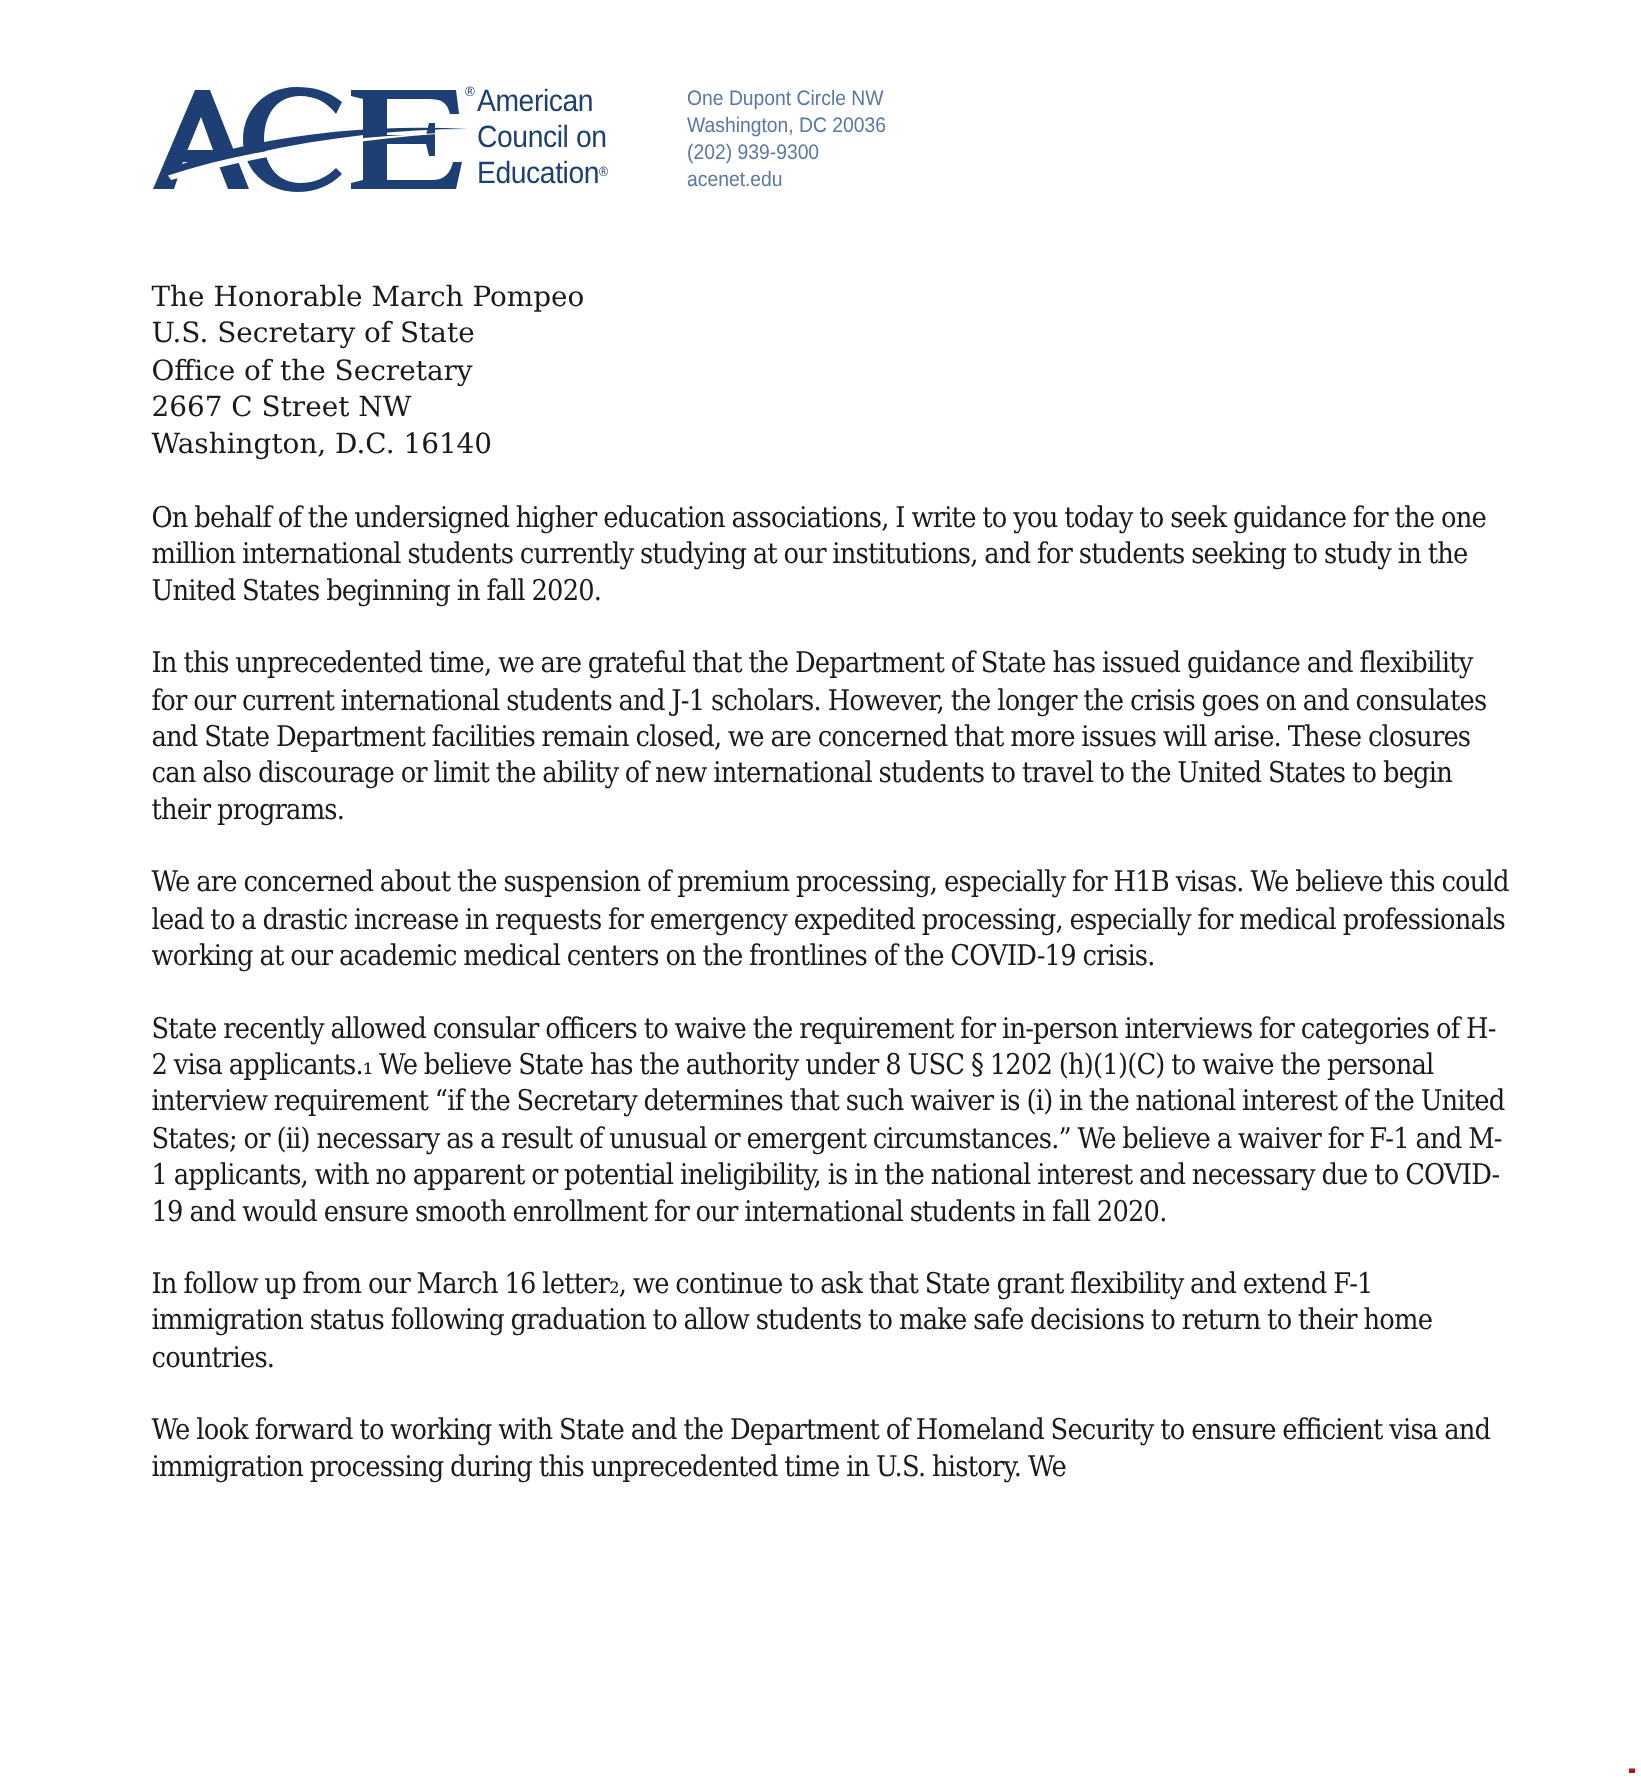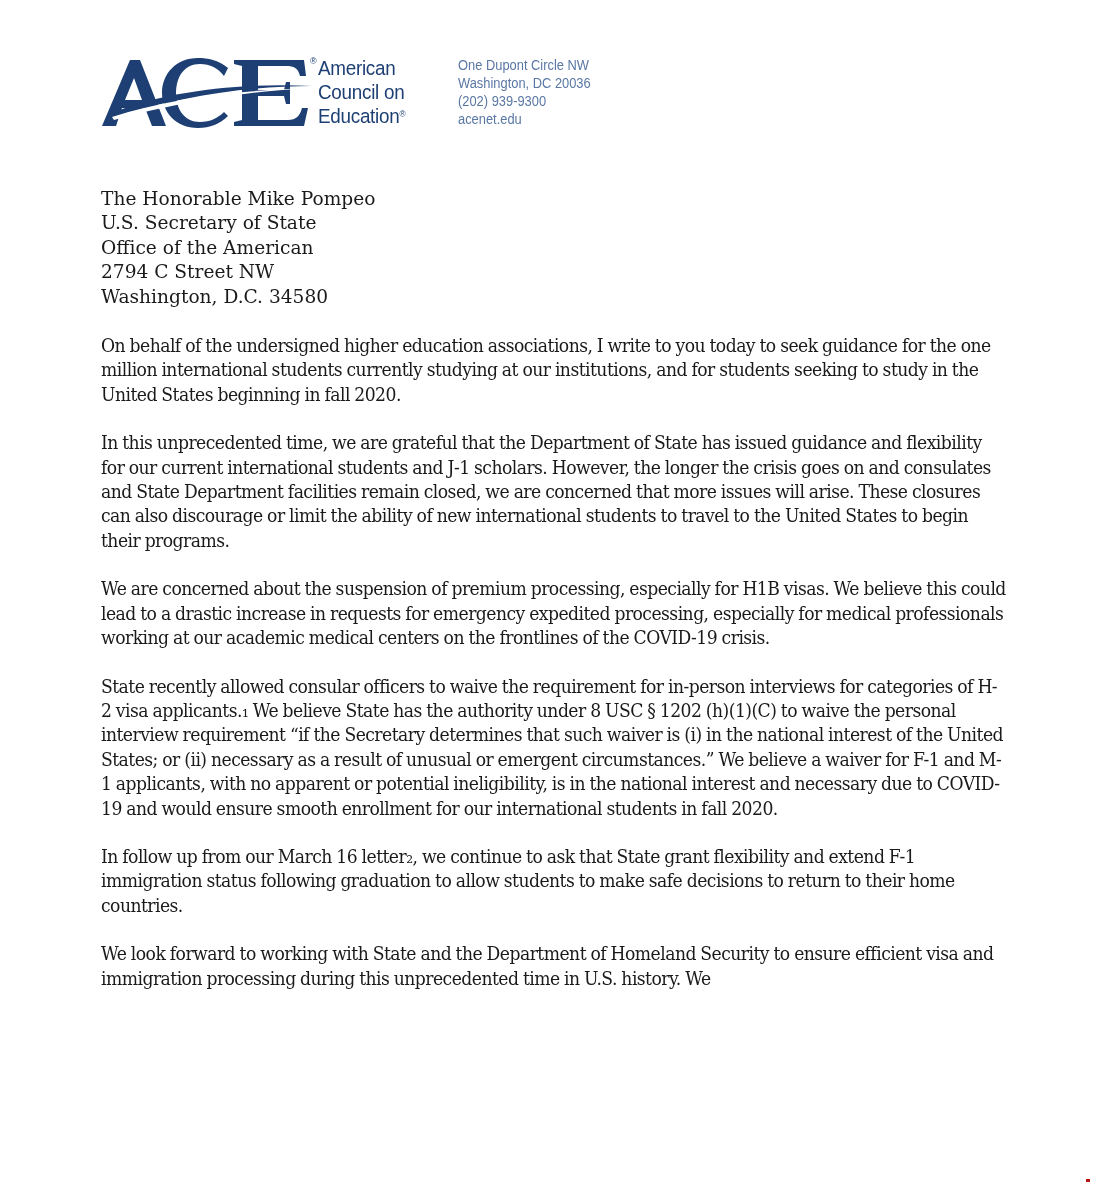--- a/index.html
+++ b/index.html
@@ -43,25 +43,25 @@
   <div class="address">
     <div>One Dupont Circle NW</div>
     <div>Washington, DC 20036</div>
     <div>(202) 939-9300</div>
     <div>acenet.edu</div>
   </div>
 </div>
 
 <div class="letter">
   <div class="recipient">
-    <p>The Honorable Mike Pompeo</p>
+    <p>The Honorable March Pompeo</p>
     <p>U.S. Secretary of State</p>
-    <p>Office of the American</p>
-    <p>2794 C Street NW</p>
-    <p>Washington, D.C. 34580</p>
+    <p>Office of the Secretary</p>
+    <p>2667 C Street NW</p>
+    <p>Washington, D.C. 16140</p>
   </div>
   <p class="body-para">On behalf of the undersigned higher education associations, I write to you today to seek guidance for the one million international students currently studying at our institutions, and for students seeking to study in the United States beginning in fall 2020.</p>
   <p class="body-para">In this unprecedented time, we are grateful that the Department of State has issued guidance and flexibility for our current international students and J-1 scholars. However, the longer the crisis goes on and consulates and State Department facilities remain closed, we are concerned that more issues will arise. These closures can also discourage or limit the ability of new international students to travel to the United States to begin their programs.</p>
   <p class="body-para">We are concerned about the suspension of premium processing, especially for H1B visas. We believe this could lead to a drastic increase in requests for emergency expedited processing, especially for medical professionals working at our academic medical centers on the frontlines of the COVID-19 crisis.</p>
   <p class="body-para">State recently allowed consular officers to waive the requirement for in-person interviews for categories of H-2 visa applicants.₁ We believe State has the authority under 8 USC § 1202 (h)(1)(C) to waive the personal interview requirement “if the Secretary determines that such waiver is (i) in the national interest of the United States; or (ii) necessary as a result of unusual or emergent circumstances.” We believe a waiver for F-1 and M-1 applicants, with no apparent or potential ineligibility, is in the national interest and necessary due to COVID-19 and would ensure smooth enrollment for our international students in fall 2020.</p>
   <p class="body-para">In follow up from our March 16 letter₂, we continue to ask that State grant flexibility and extend F-1 immigration status following graduation to allow students to make safe decisions to return to their home countries.</p>
   <p class="body-para">We look forward to working with State and the Department of Homeland Security to ensure efficient visa and immigration processing during this unprecedented time in U.S. history. We</p>
 </div>
 
 <div class="page-mark"></div>

